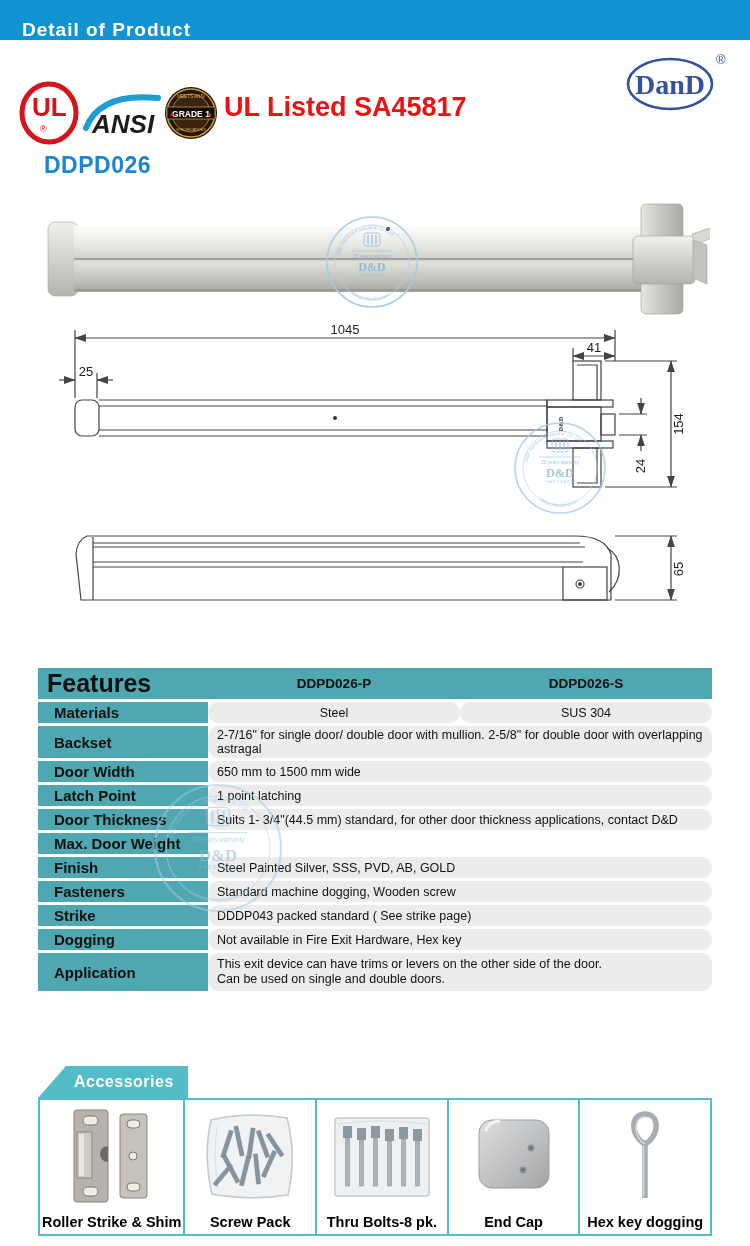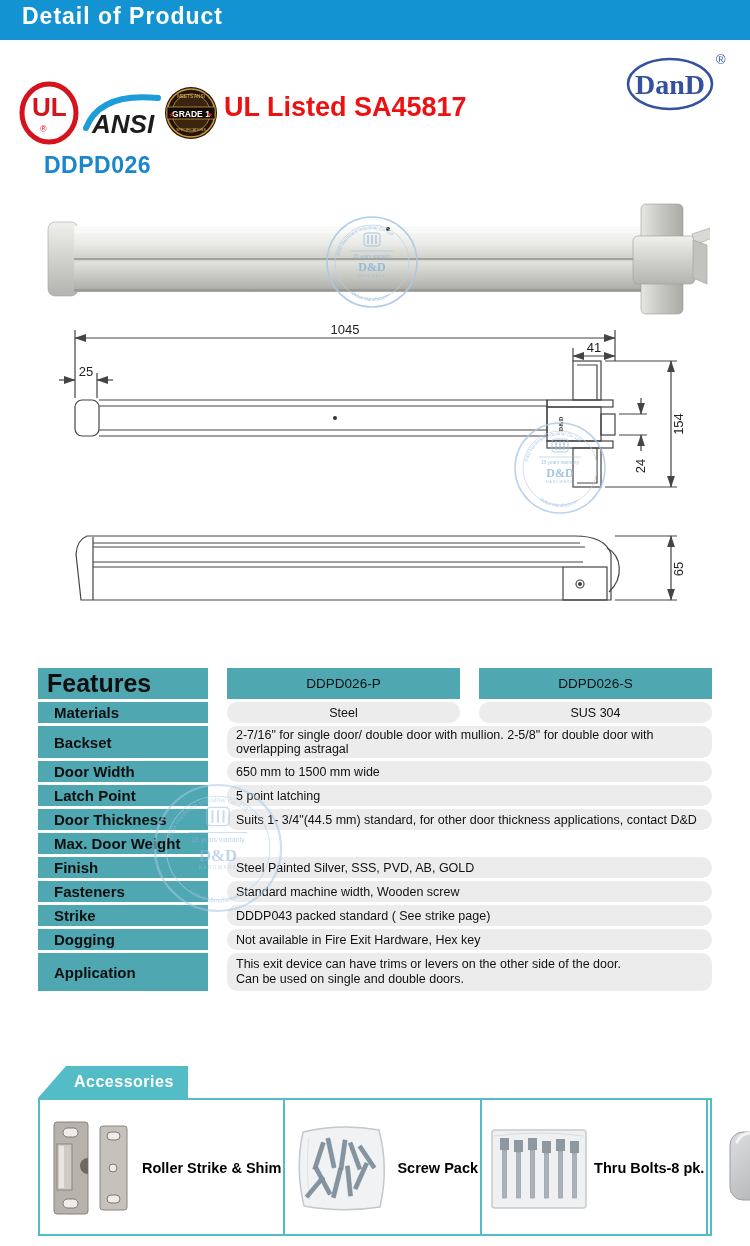--- a/index.html
+++ b/index.html
@@ -1,54 +1,54 @@
 <!DOCTYPE html>
 <html><head>
 <meta charset="utf-8">
 <style>
   * { margin:0; padding:0; box-sizing:border-box; }
   body { background:#fff; font-family:"Liberation Sans", sans-serif; }
   .page { position:relative; width:750px; height:1246px; background:#fff; overflow:hidden; margin:0 auto; }
 
   
   .hdr { position:absolute; left:0; top:0; width:750px; height:40px; background:#1393d2; }
-  .hdr-title { position:absolute; left:22px; top:3px; color:#fff; font-size:23px; font-weight:bold; letter-spacing:1px; }
+  .hdr-title { position:absolute; left:22px; top:19px; color:#fff; font-size:19px; font-weight:bold; letter-spacing:1px; }
 
   
   .ul-logo { position:absolute; left:18px; top:80px; }
   .ansi-logo { position:absolute; left:82px; top:86px; }
   .grade-badge { position:absolute; left:164px; top:86px; }
   .cert-text { position:absolute; left:224px; top:92px; font-size:27px; font-weight:bold; color:#ed1111; }
   .dand-logo { position:absolute; left:624px; top:50px; }
 
   .model { position:absolute; left:44px; top:152px; font-size:23px; font-weight:bold; color:#1a86cf; letter-spacing:0.5px; }
 
   .photo { position:absolute; left:40px; top:198px; }
   .draw1 { position:absolute; left:35px; top:318px; }
   .draw2 { position:absolute; left:35px; top:520px; }
 
   
   .ftable { position:absolute; left:38px; top:668px; width:674px; display:flex; flex-direction:column; gap:3px; }
-  .frow { display:flex; gap:19px; }
+  .frow { display:flex; gap:0; }
   .fl { width:170px; background:#4fa7b2; color:#101010; font-weight:bold; font-size:15px; padding:2px 16px; display:flex; align-items:center; min-height:20px; }
   .fl.big { font-size:25px; padding:1px 9px; }
   .fv { flex:1; background:#ececec; font-size:12.5px; color:#111; padding:2px 9px; display:flex; align-items:center; min-height:20px;border-radius:10px; }
   .fv.center, .fh { justify-content:center; text-align:center; }
-  .fh { flex:1; background:#4fa7b2; color:#101010; font-weight:normal; font-size:13.5px; display:flex; align-items:center; min-height:28px; }
+  .fh { flex:1; background:#4fa7b2; color:#101010; font-weight:bold; font-size:13.5px; display:flex; align-items:center; min-height:28px; }
   .frow.head .fl { min-height:28px; }
   .fv.multi { display:block; line-height:15px; padding-top:4px; padding-bottom:4px; }
 
   .tbl-watermark { position:absolute; left:138px; top:768px; opacity:.55; pointer-events:none; }
 
   
   .acc-tab { position:absolute; left:38px; top:1066px; width:150px; height:32px; background:#53bcc6;
              clip-path:polygon(28px 0, 100% 0, 100% 100%, 0 100%); }
   .acc-tab span { display:block; padding-left:36px; line-height:31px; color:#fff; font-weight:bold; font-size:16px; letter-spacing:0.5px; }
   .acc-table { position:absolute; left:38px; top:1098px; width:674px; height:138px; display:flex; border:2px solid #53bcc6; background:#fff; }
-  .acc-cell { flex:1; border-right:2px solid #53bcc6; display:flex; flex-direction:row; align-items:center; justify-content:space-between; padding:6px 2px 4px 2px; }
+  .acc-cell { flex:1; border-right:2px solid #53bcc6; display:flex; flex-direction:column; align-items:center; justify-content:space-between; padding:6px 2px 4px 2px; }
   .acc-cell:last-child { border-right:none; }
   .acc-cap { font-size:14.5px; font-weight:bold; color:#000; white-space:nowrap; }
 
   svg text { font-family:"Liberation Sans", sans-serif; }
   .serif { font-family:"Liberation Serif", serif; }
 </style>
 </head>
 <body>
 
 <div class="page">
@@ -221,36 +221,36 @@
     <div class="frow">
       <div class="fl">Backset</div>
       <div class="fv">2-7/16" for single door/ double door with mullion. 2-5/8" for double door with overlapping astragal</div>
     </div>
     <div class="frow">
       <div class="fl">Door Width</div>
       <div class="fv">650 mm to 1500 mm wide</div>
     </div>
     <div class="frow">
       <div class="fl">Latch Point</div>
-      <div class="fv">5 point latching</div>
+      <div class="fv">1 point latching</div>
     </div>
     <div class="frow">
       <div class="fl">Door Thickness</div>
       <div class="fv">Suits 1- 3/4"(44.5 mm) standard, for other door thickness applications, contact D&amp;D</div>
     </div>
     <div class="frow">
       <div class="fl">Max. Door Weight</div>
     </div>
     <div class="frow">
       <div class="fl">Finish</div>
       <div class="fv">Steel Painted Silver, SSS, PVD, AB, GOLD</div>
     </div>
     <div class="frow">
       <div class="fl">Fasteners</div>
-      <div class="fv">Standard machine width, Wooden screw</div>
+      <div class="fv">Standard machine dogging, Wooden screw</div>
     </div>
     <div class="frow">
       <div class="fl">Strike</div>
       <div class="fv">DDDP043 packed standard ( See strike page)</div>
     </div>
     <div class="frow">
       <div class="fl">Dogging</div>
       <div class="fv">Not available in Fire Exit Hardware, Hex key</div>
     </div>
     <div class="frow">

